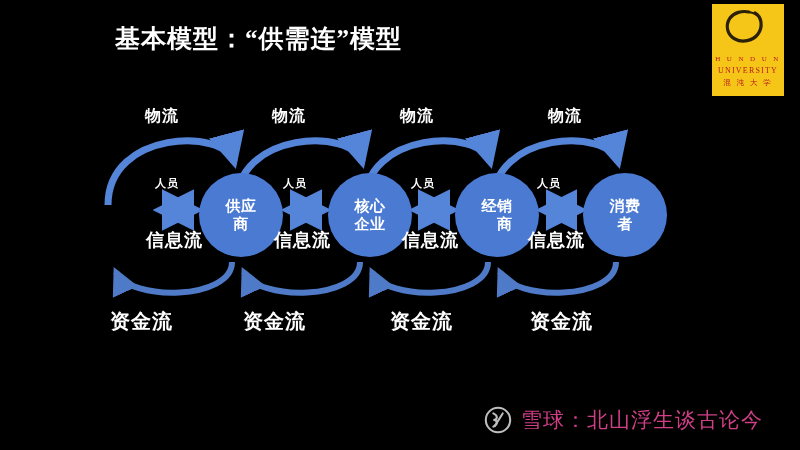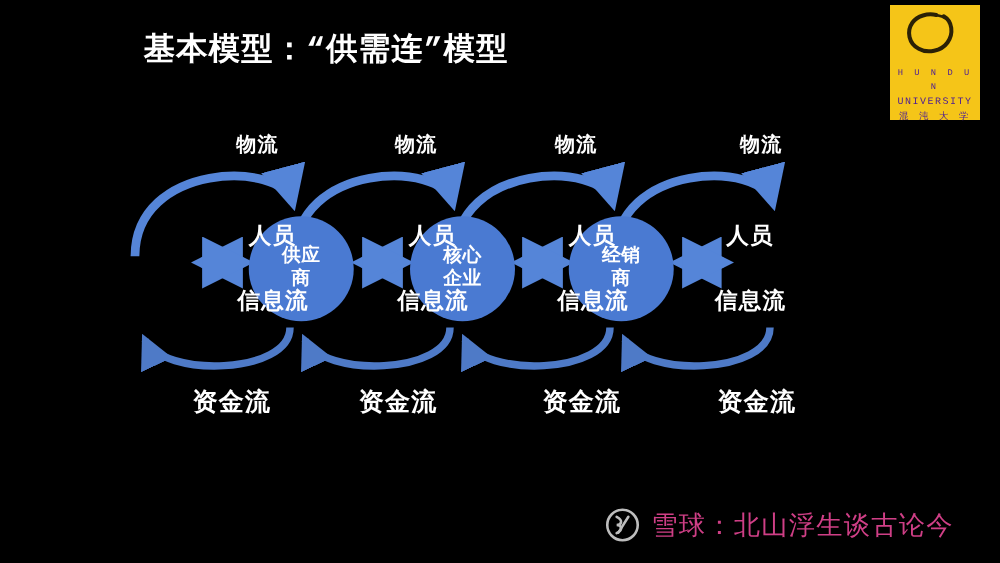--- a/index.html
+++ b/index.html
@@ -7,21 +7,21 @@
     margin: 0;
     padding: 0;
     background: #000000;
   }
   #slide {
     position: relative;
     width: 800px;
     height: 450px;
     background: #000000;
     overflow: hidden;
-    font-family: Liberation Mono, monospace;
+    font-family: Liberation Serif, serif;
   }
 
   
   #title {
     position: absolute;
     left: 115px;
     top: 22px;
     font-size: 25px;
     font-weight: bold;
     color: #ffffff;
@@ -44,21 +44,21 @@
     top: 0;
     width: 72px;
     height: 48px;
   }
   #logo-text {
     position: absolute;
     left: 0;
     top: 50px;
     width: 72px;
     text-align: center;
-    color: #4c1d95;
+    color: #b91c1c;
   }
   .logo-line1 {
     font-size: 7px;
     letter-spacing: 2.4px;
     line-height: 11px;
   }
   .logo-line2 {
     font-size: 8px;
     letter-spacing: 1.2px;
     line-height: 12px;
@@ -100,25 +100,24 @@
 
   
   .flow-label {
     position: absolute;
     color: #ffffff;
     font-size: 16px;
     font-weight: bold;
     white-space: nowrap;
     letter-spacing: 1px;
     text-align: left;
-    margin-left: 44px;
   }
   .label-logistics { font-size: 16px; }
   .label-capital   { font-size: 20px; }
-  .label-people    { font-size: 18px; }
+  .label-people    { font-size: 11px; }
   .label-info      { font-size: 18px; }
 
   
   #watermark {
     position: absolute;
     left: 483px;
     top: 405px;
     display: flex;
     align-items: center;
     gap: 8px;
@@ -185,23 +184,27 @@
   </svg>
 
   <div class="node" style="left:199px; top:173px;justify-content:center;">
     <span class="node-label">供应
 商</span>
   </div>
   <div class="node" style="left:328px; top:173px;">
     <span class="node-label">核心
 企业</span>
   </div>
-  <div class="node" style="left:455px; top:173px;">
+  <div class="node" style="left:455px; top:173px;text-align:right;">
     <span class="node-label">经销
 商</span>
+  </div>
+  <div class="node" style="left:583px; top:173px;">
+    <span class="node-label">消费
+者</span>
   </div>
 
   <div class="flow-label label-logistics" style="left:145px; top:106px;">物流</div>
   <div class="flow-label label-logistics" style="left:272px; top:106px;">物流</div>
   <div class="flow-label label-logistics" style="left:400px; top:106px;">物流</div>
   <div class="flow-label label-logistics" style="left:548px; top:106px;">物流</div>
 
   <div class="flow-label label-people" style="left:155px; top:176px;">人员</div>
   <div class="flow-label label-people" style="left:283px; top:176px;">人员</div>
   <div class="flow-label label-people" style="left:411px; top:176px;">人员</div>

